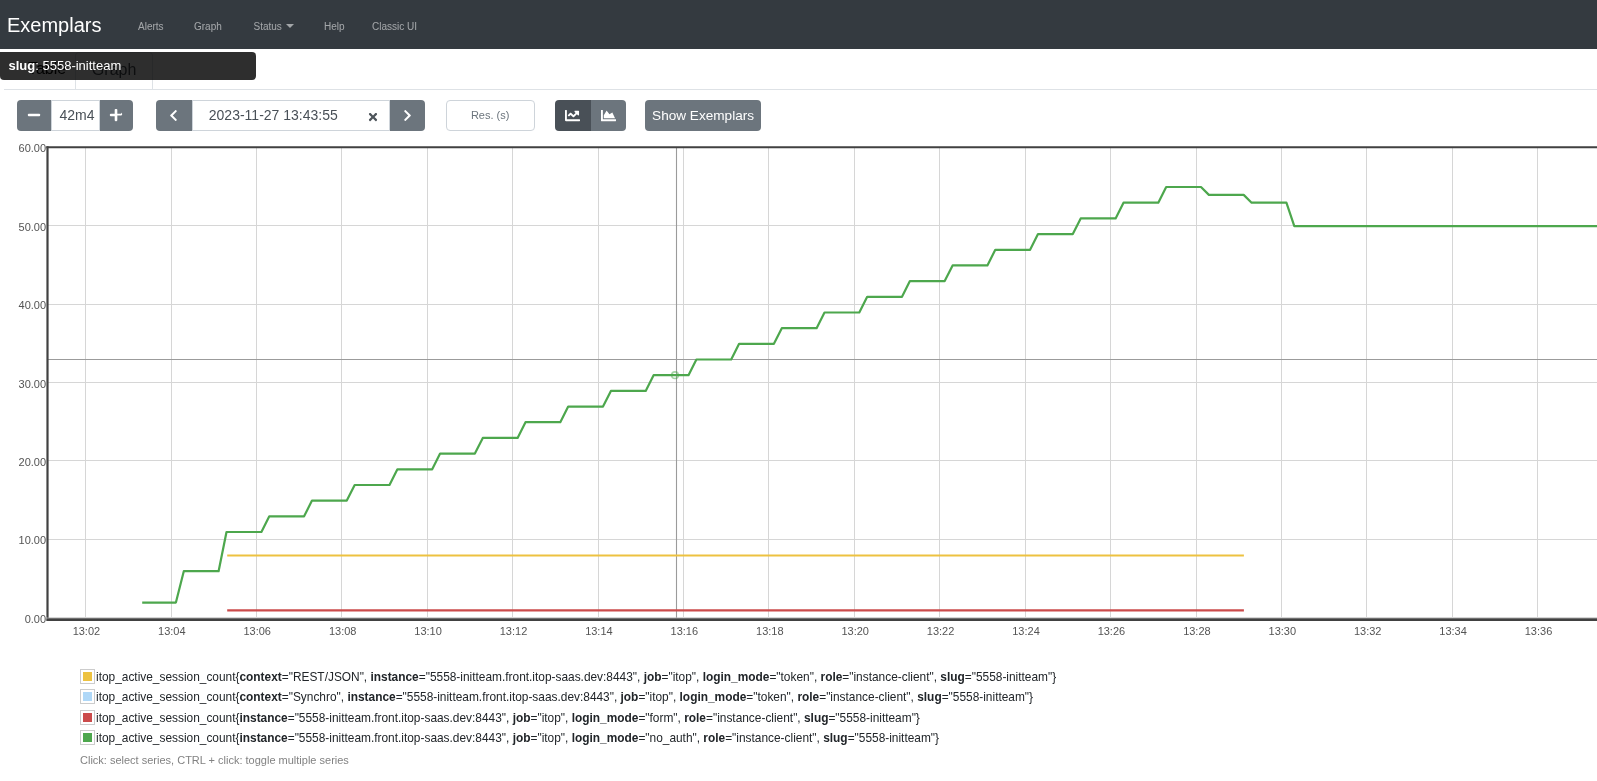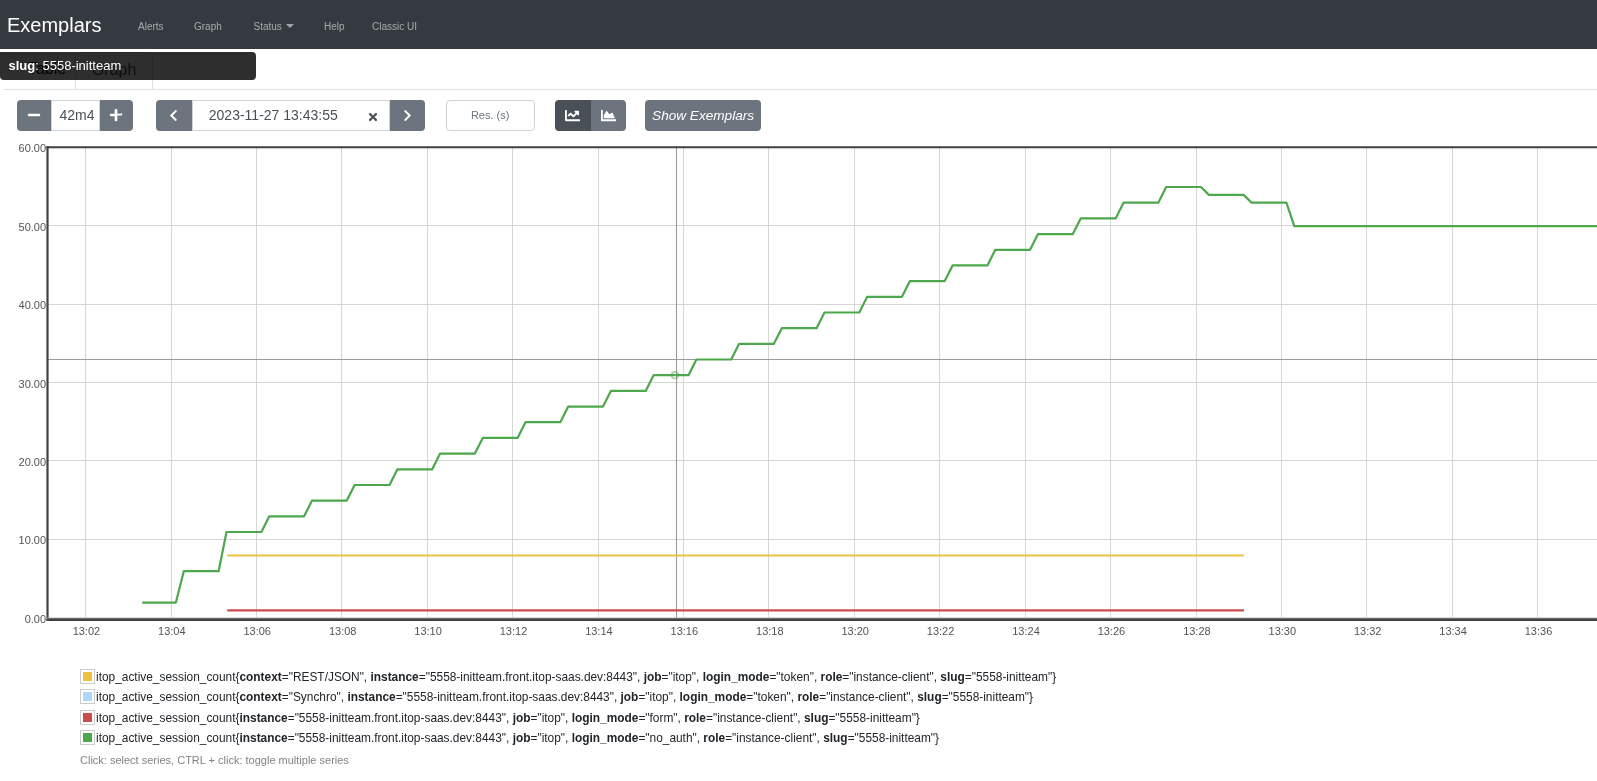--- a/index.html
+++ b/index.html
@@ -16,21 +16,21 @@
 .tab {position:absolute;top:52.3px;height:36.9px;font-size:16px;text-align:center;line-height:34px;}
 #tab1 {left:11px;width:72px;color:#000000;}
 #tab2 {left:75.1px;width:78px;color:#495057;background:#fff;border:1px solid #dee2e6;border-bottom:none;border-radius:4px 4px 0 0;z-index:3;}
 
 #tip {position:absolute;left:0;top:52.2px;width:255.5px;height:27.4px;background:rgba(0,0,0,0.82);border-radius:0 4px 4px 4px;z-index:5;color:#fff;font-size:13px;line-height:27.5px;padding-left:8.5px;}
 
 .btn {position:absolute;top:100px;height:30.6px;background:#6c757d;display:flex;align-items:center;justify-content:center;}
 .inp {position:absolute;top:100px;height:30.6px;background:#fff;border:1px solid #ced4da;font-size:14px;color:#495057;}
 .rl {border-radius:4px 0 0 4px}
 .rr {border-radius:0 4px 4px 0}
-#showex {left:644.9px;width:116.4px;border-radius:4px;color:#fff;font-size:13.6px;font-style:italic;}
+#showex {left:644.9px;width:116.4px;border-radius:4px;color:#fff;font-size:13.6px;}
 
 .lrow {position:absolute;left:80px;height:20px;width:1500px;white-space:nowrap;}
 .sw {display:inline-block;width:15px;height:15px;border:1px solid #ccc;padding:2px;vertical-align:-3px;}
 .sw span {display:block;width:9px;height:9px;}
 .ltxt {font-size:11.9px;color:#212529;margin-left:1px;}
 #foot {position:absolute;left:80px;top:754px;font-size:11px;color:#828282;}
 </style>
 </head>
 <body>
 <div id="nav">

